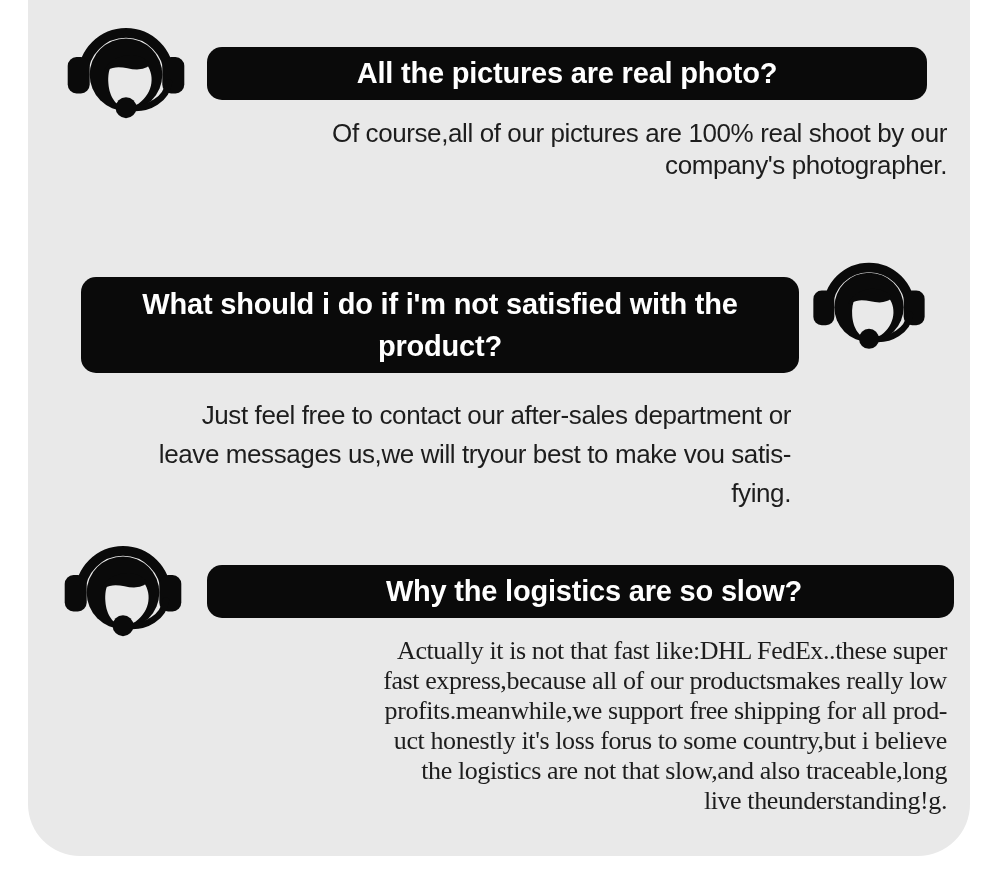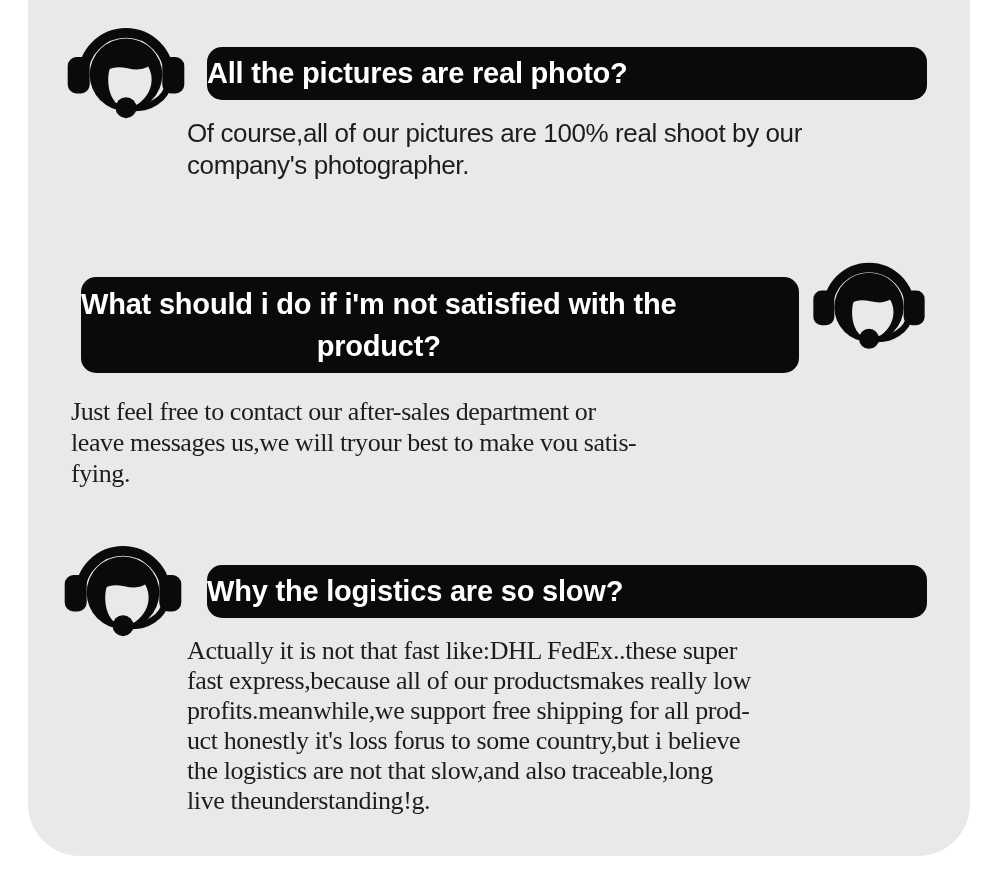--- a/index.html
+++ b/index.html
@@ -20,40 +20,41 @@
     background: #e9e9e9;
     border-radius: 0 0 52px 52px;
   }
   .banner {
     position: absolute;
     background: #0a0a0a;
     border-radius: 15px;
     color: #ffffff;
     display: flex;
     align-items: center;
+    justify-content: center;
     text-align: center;
     font-weight: bold;
     font-size: 29px;
     letter-spacing: -0.2px;
     line-height: 1.45;
     white-space: pre-line;
   }
   #banner-1 { left: 207px; top: 47px;  width: 720px; height: 53px; }
   #banner-2 { left: 72px;  top: 277px; width: 718px; height: 96px; margin-left: 9px; }
-  #banner-3 { left: 207px; top: 565px; width: 720px; height: 53px; }
+  #banner-3 { left: 207px; top: 565px; width: 720px; height: 53px; padding-left: 27px; }
   .answer {
     position: absolute;
     color: #1d1d1d;
-    text-align: left;
+    text-align: right;
     white-space: pre-line;
     font-size: 26px;
     letter-spacing: -0.4px;
   }
   #answer-1 { left: 187px; top: 117px; width: 760px; line-height: 32px; }
-  #answer-2 { left: 71px;  top: 396px; width: 720px; line-height: 31px; font-family: Liberation Serif, serif; }
+  #answer-2 { left: 71px;  top: 396px; width: 720px; line-height: 39px; }
   #answer-3 { left: 187px; top: 636px; width: 760px; line-height: 30px; font-family: Liberation Serif, serif; }
   .icon { position: absolute; display: block; }
   #icon-1 { left: 60px;  top: 2px;   width: 132px; height: 130px; }
   #icon-2 { left: 806px; top: 238px; width: 126px; height: 124px; }
   #icon-3 { left: 57px;  top: 522px; width: 132px; height: 126px; }
   .icon svg { width: 100%; height: 100%; display: block; }
   .ink { fill: #0a0a0a; }
   .stroke-ink { stroke: #0a0a0a; fill: none; }
   .face { fill: #e9e9e9; }
 </style>

